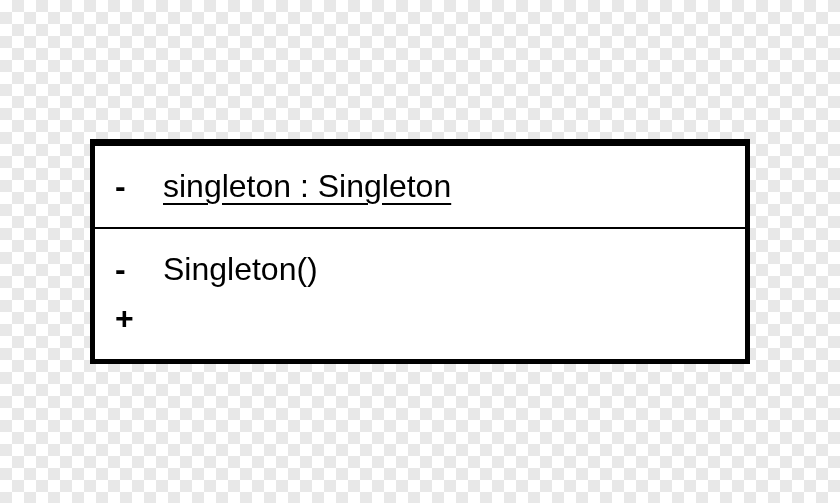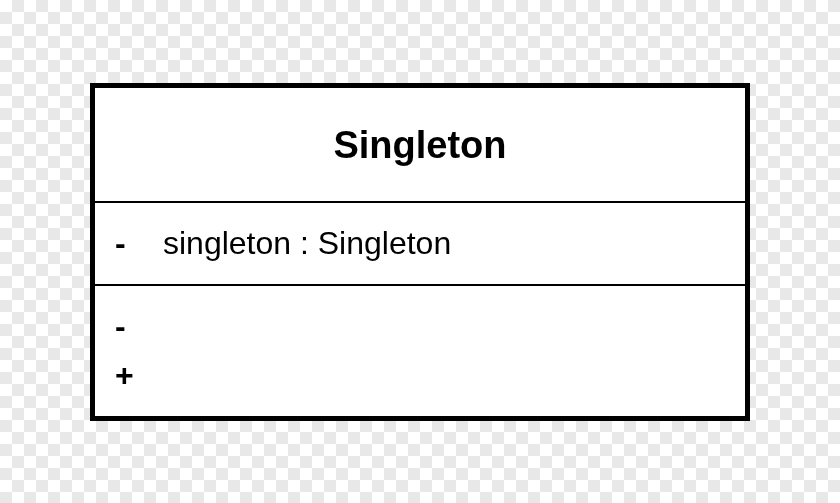--- a/index.html
+++ b/index.html
@@ -48,38 +48,37 @@
     }
     .visibility {
       width: 48px;
       font-weight: bold;
       flex-shrink: 0;
     }
     .member-text {
       flex: 0 0 auto;
     }
     .underlined {
+      text-decoration: underline;
       text-underline-offset: 6px;
       text-decoration-thickness: 2px;
     }
   </style>
 </head>
 <body>
 
 <div class="uml-class">
-  <div class="uml-section">
-    <div class="class-name">Singleton</div>
-  </div>
   <div class="uml-section uml-divider">
     <div class="member-row">
       <span class="visibility">-</span>
       <span class="member-text underlined">singleton : Singleton</span>
     </div>
   </div>
   <div class="uml-section uml-divider">
     <div class="member-row">
       <span class="visibility">-</span>
+      <span class="member-text">Singleton()</span>
     </div>
     <div class="member-row">
       <span class="visibility">+</span>
     </div>
   </div>
 </div>
 
 </body></html>

